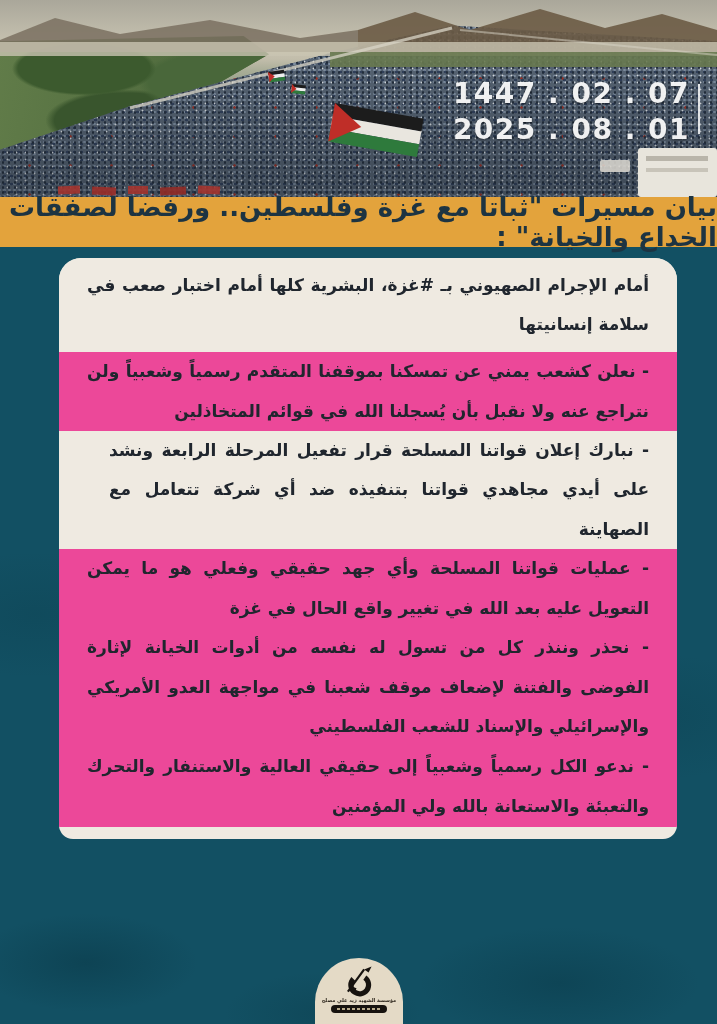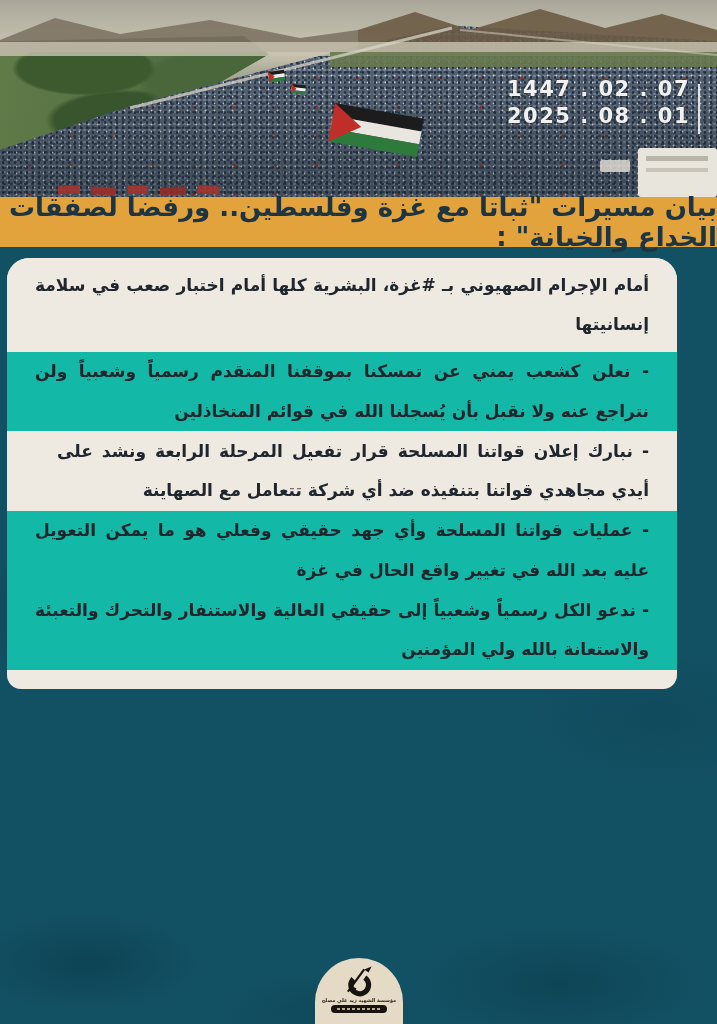--- a/index.html
+++ b/index.html
@@ -49,54 +49,54 @@
     background:
       radial-gradient(ellipse 120px 45px at 20% 25%, #3c5a2e 55%, transparent 60%),
       radial-gradient(ellipse 150px 55px at 55% 35%, #49673a 55%, transparent 62%),
       radial-gradient(ellipse 130px 50px at 30% 65%, #39552d 55%, transparent 62%),
       radial-gradient(ellipse 170px 60px at 70% 70%, #55713f 50%, transparent 60%),
       linear-gradient(100deg,#617c49,#4a653a 60%,#557042);
     clip-path:polygon(0 4%,58% 0,64% 14%,34% 70%,12% 100%,0 100%);
   }
   .dates{
     position:absolute;top:76px;right:27px;z-index:5;text-align:left;direction:ltr;
-    color:rgba(255,255,255,.93);font-weight:bold;font-size:21px;line-height:1.28;
+    color:rgba(255,255,255,.93);font-weight:bold;font-size:28px;line-height:1.28;
     letter-spacing:1.5px;text-shadow:0 1px 3px rgba(0,0,0,.45);
   }
   .date-bar{
     position:absolute;top:84px;right:17px;width:2px;height:50px;z-index:5;
     background:rgba(255,255,255,.85);
   }
 
   
   .banner{
     position:relative;z-index:1;width:717px;height:50px;background:#e3a33c;
     display:flex;align-items:center;justify-content:center;
   }
   .banner h1{
     margin:0;font-size:26px;font-weight:bold;color:#1d3442;letter-spacing:0;
   }
 
   
   .card{
-    position:relative;z-index:1;margin:11px 40px 0;width:670px;
+    position:relative;z-index:1;margin:11px 40px 0;width:618px;
     background:#efeae1;border-radius:22px 22px 14px 14px;
-    overflow:hidden;padding-bottom:19px;
+    overflow:hidden;padding-bottom:12px;
   }
   .point{
     display:flex;align-items:center;
     padding:0 28px;box-sizing:border-box;
   }
   .point p{
     margin:0;width:100%;
     font-size:17px;font-weight:bold;color:#20262e;line-height:2.32;
     text-align:justify;
   }
   .point.light{background:#efeae1;}
-  .point.tan{background:#14b8a6;}
+  .point.tan{background:#ec4899;}
   .p1{min-height:94px;}
   .p2{min-height:79px;}
   .p3{min-height:80px;margin-left:22px;}
   .p4{min-height:79px;}
   .p5{min-height:79px;}
   .p6{min-height:115px;}
   .p7{min-height:79px;}
   .p8{min-height:80px;}
 
   
@@ -194,20 +194,23 @@
       <p>أمام الإجرام الصهيوني بـ #غزة، البشرية كلها أمام اختبار صعب في سلامة إنسانيتها</p>
     </div>
     <div class="point tan p2">
       <p>- نعلن كشعب يمني عن تمسكنا بموقفنا المتقدم رسمياً وشعبياً ولن نتراجع عنه ولا نقبل بأن يُسجلنا الله في قوائم المتخاذلين</p>
     </div>
     <div class="point light p3">
       <p>- نبارك إعلان قواتنا المسلحة قرار تفعيل المرحلة الرابعة ونشد على أيدي مجاهدي قواتنا بتنفيذه ضد أي شركة تتعامل مع الصهاينة</p>
     </div>
     <div class="point tan p4">
       <p>- عمليات قواتنا المسلحة وأي جهد حقيقي وفعلي هو ما يمكن التعويل عليه بعد الله في تغيير واقع الحال في غزة</p>
+    </div>
+    <div class="point tan p6">
+      <p>- نحذر وننذر كل من تسول له نفسه من أدوات الخيانة لإثارة الفوضى والفتنة لإضعاف موقف شعبنا في مواجهة العدو الأمريكي والإسرائيلي والإسناد للشعب الفلسطيني</p>
     </div>
     <div class="point tan p8">
       <p>- ندعو الكل رسمياً وشعبياً إلى حقيقي العالية والاستنفار والتحرك والتعبئة والاستعانة بالله ولي المؤمنين</p>
     </div>
   </div>
 
   <div class="footer-arch">
     <svg class="mark" width="36" height="34" viewBox="0 0 48 46">
       <circle cx="25" cy="27" r="12" fill="none" stroke="#17130f" stroke-width="7" stroke-dasharray="58 18" transform="rotate(-55 25 27)"></circle>
       <line x1="9" y1="36" x2="31" y2="6" stroke="#17130f" stroke-width="3"></line>

